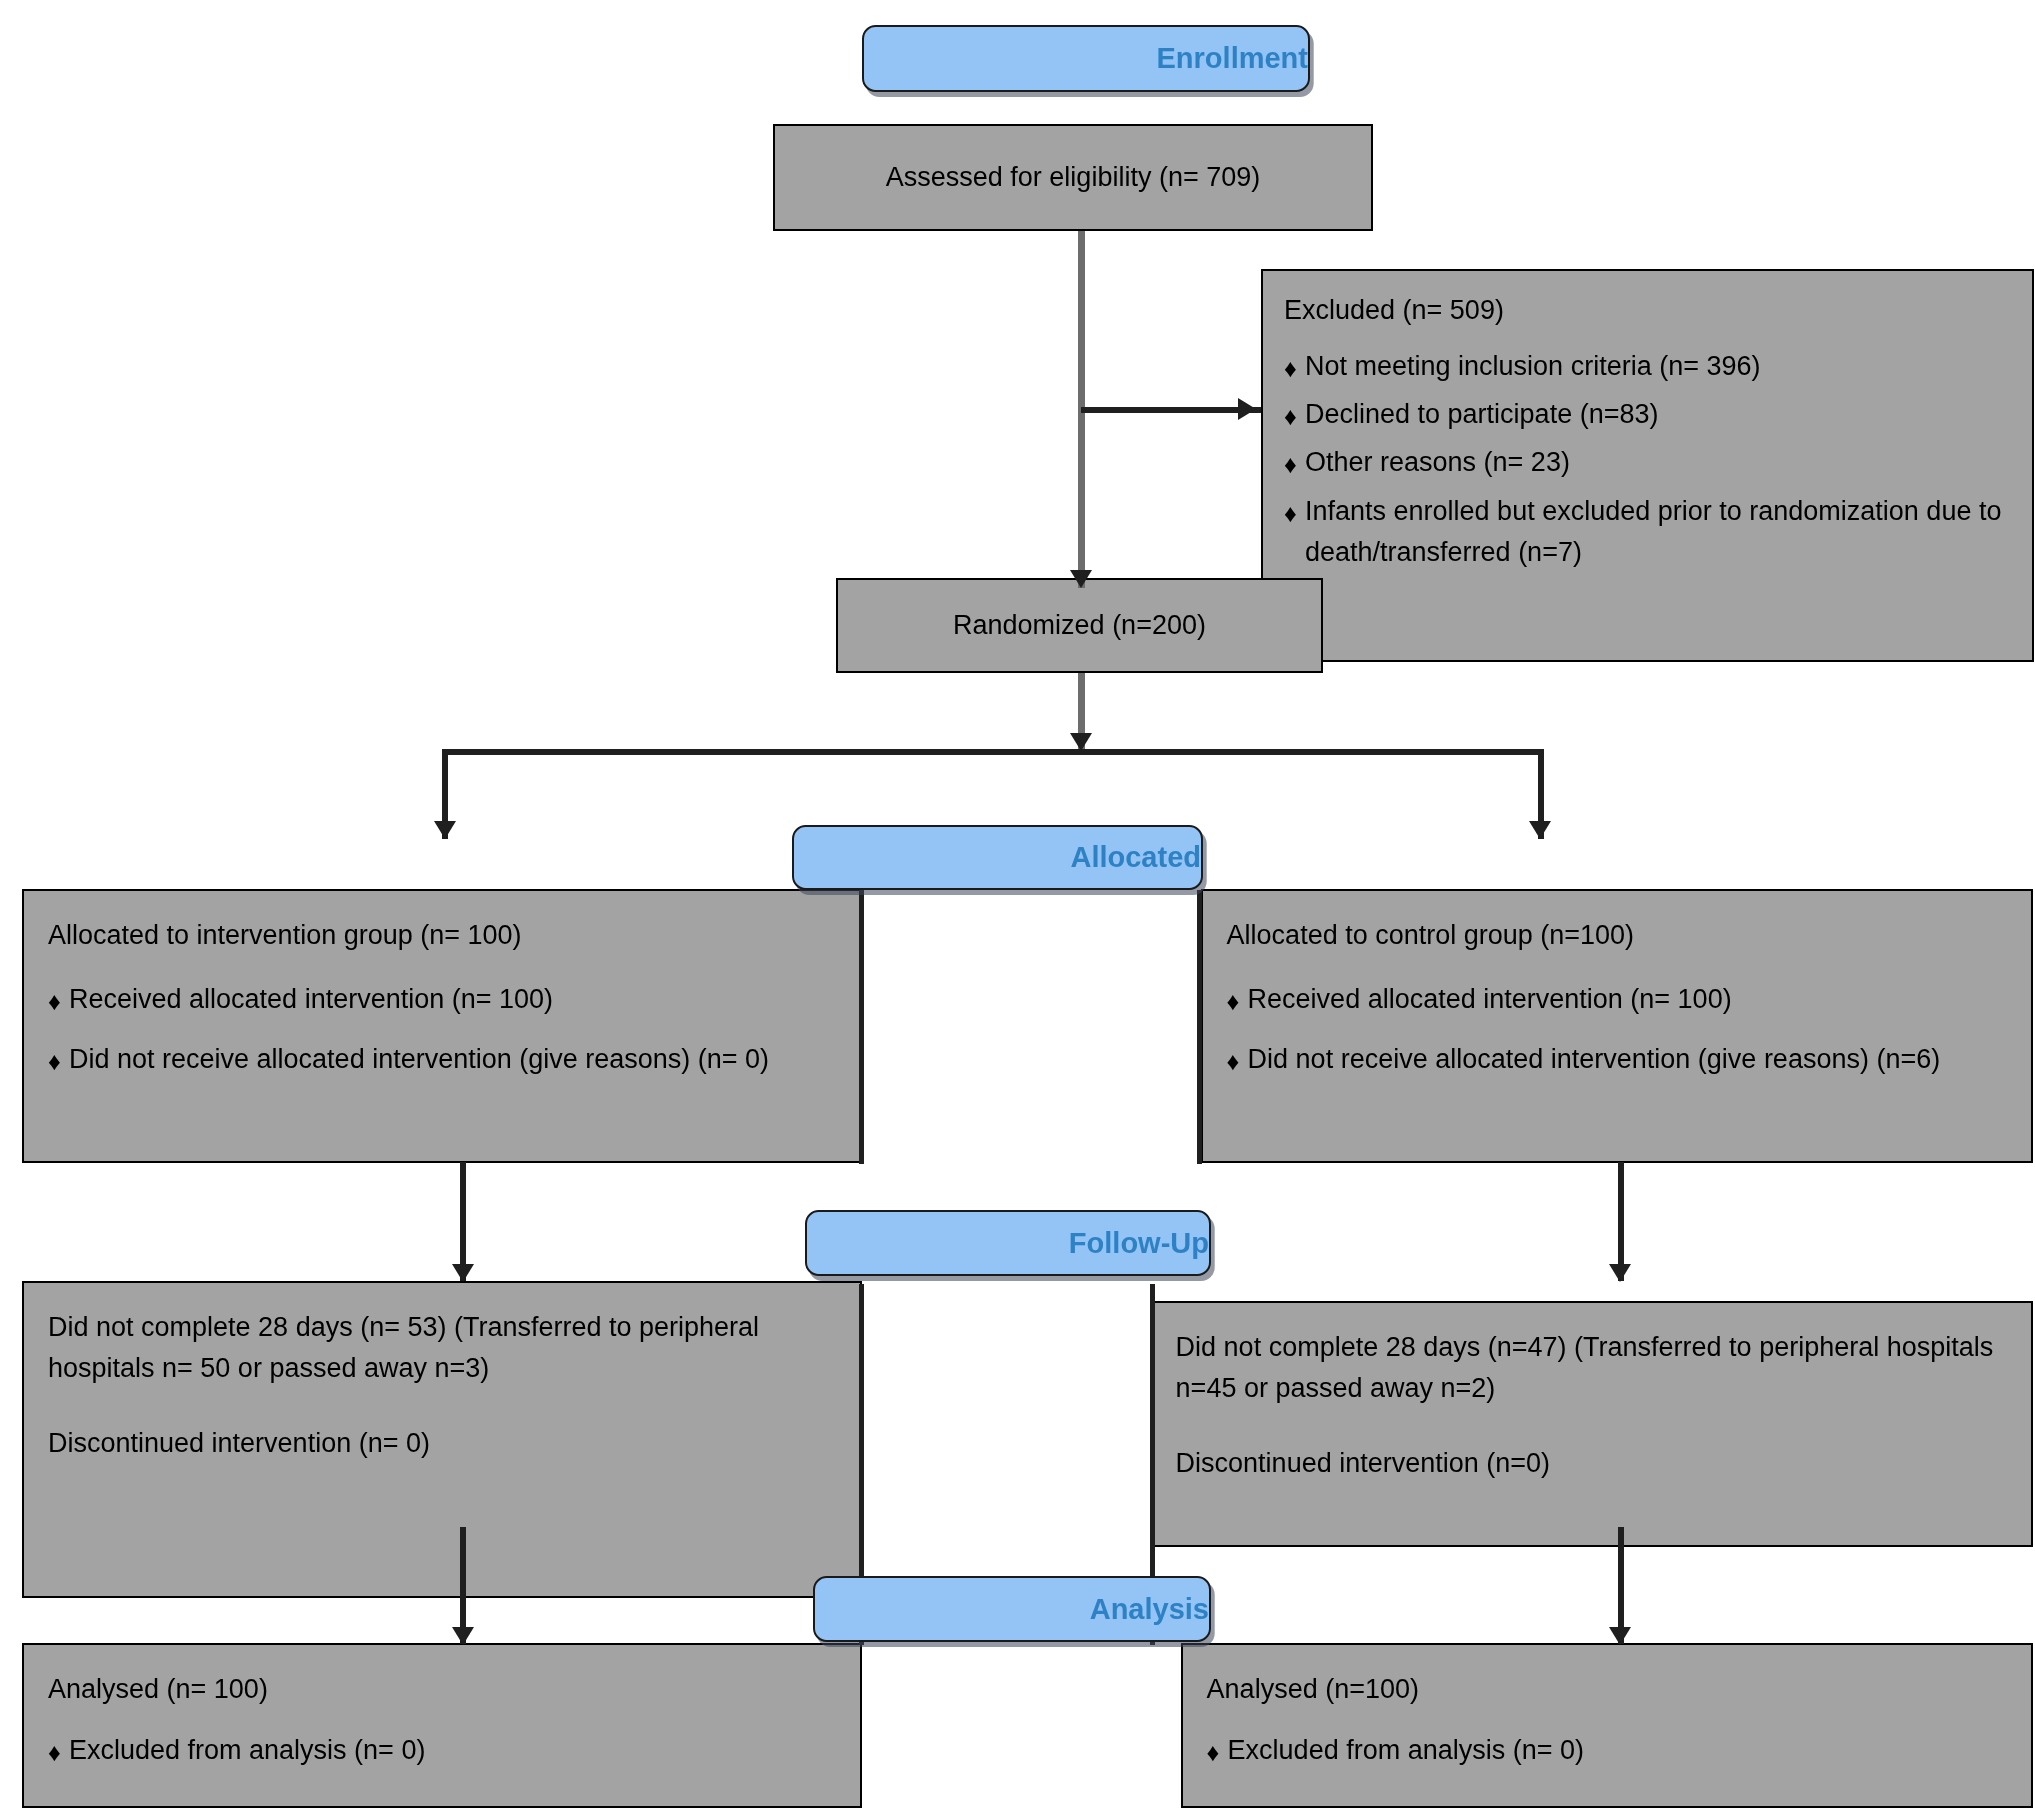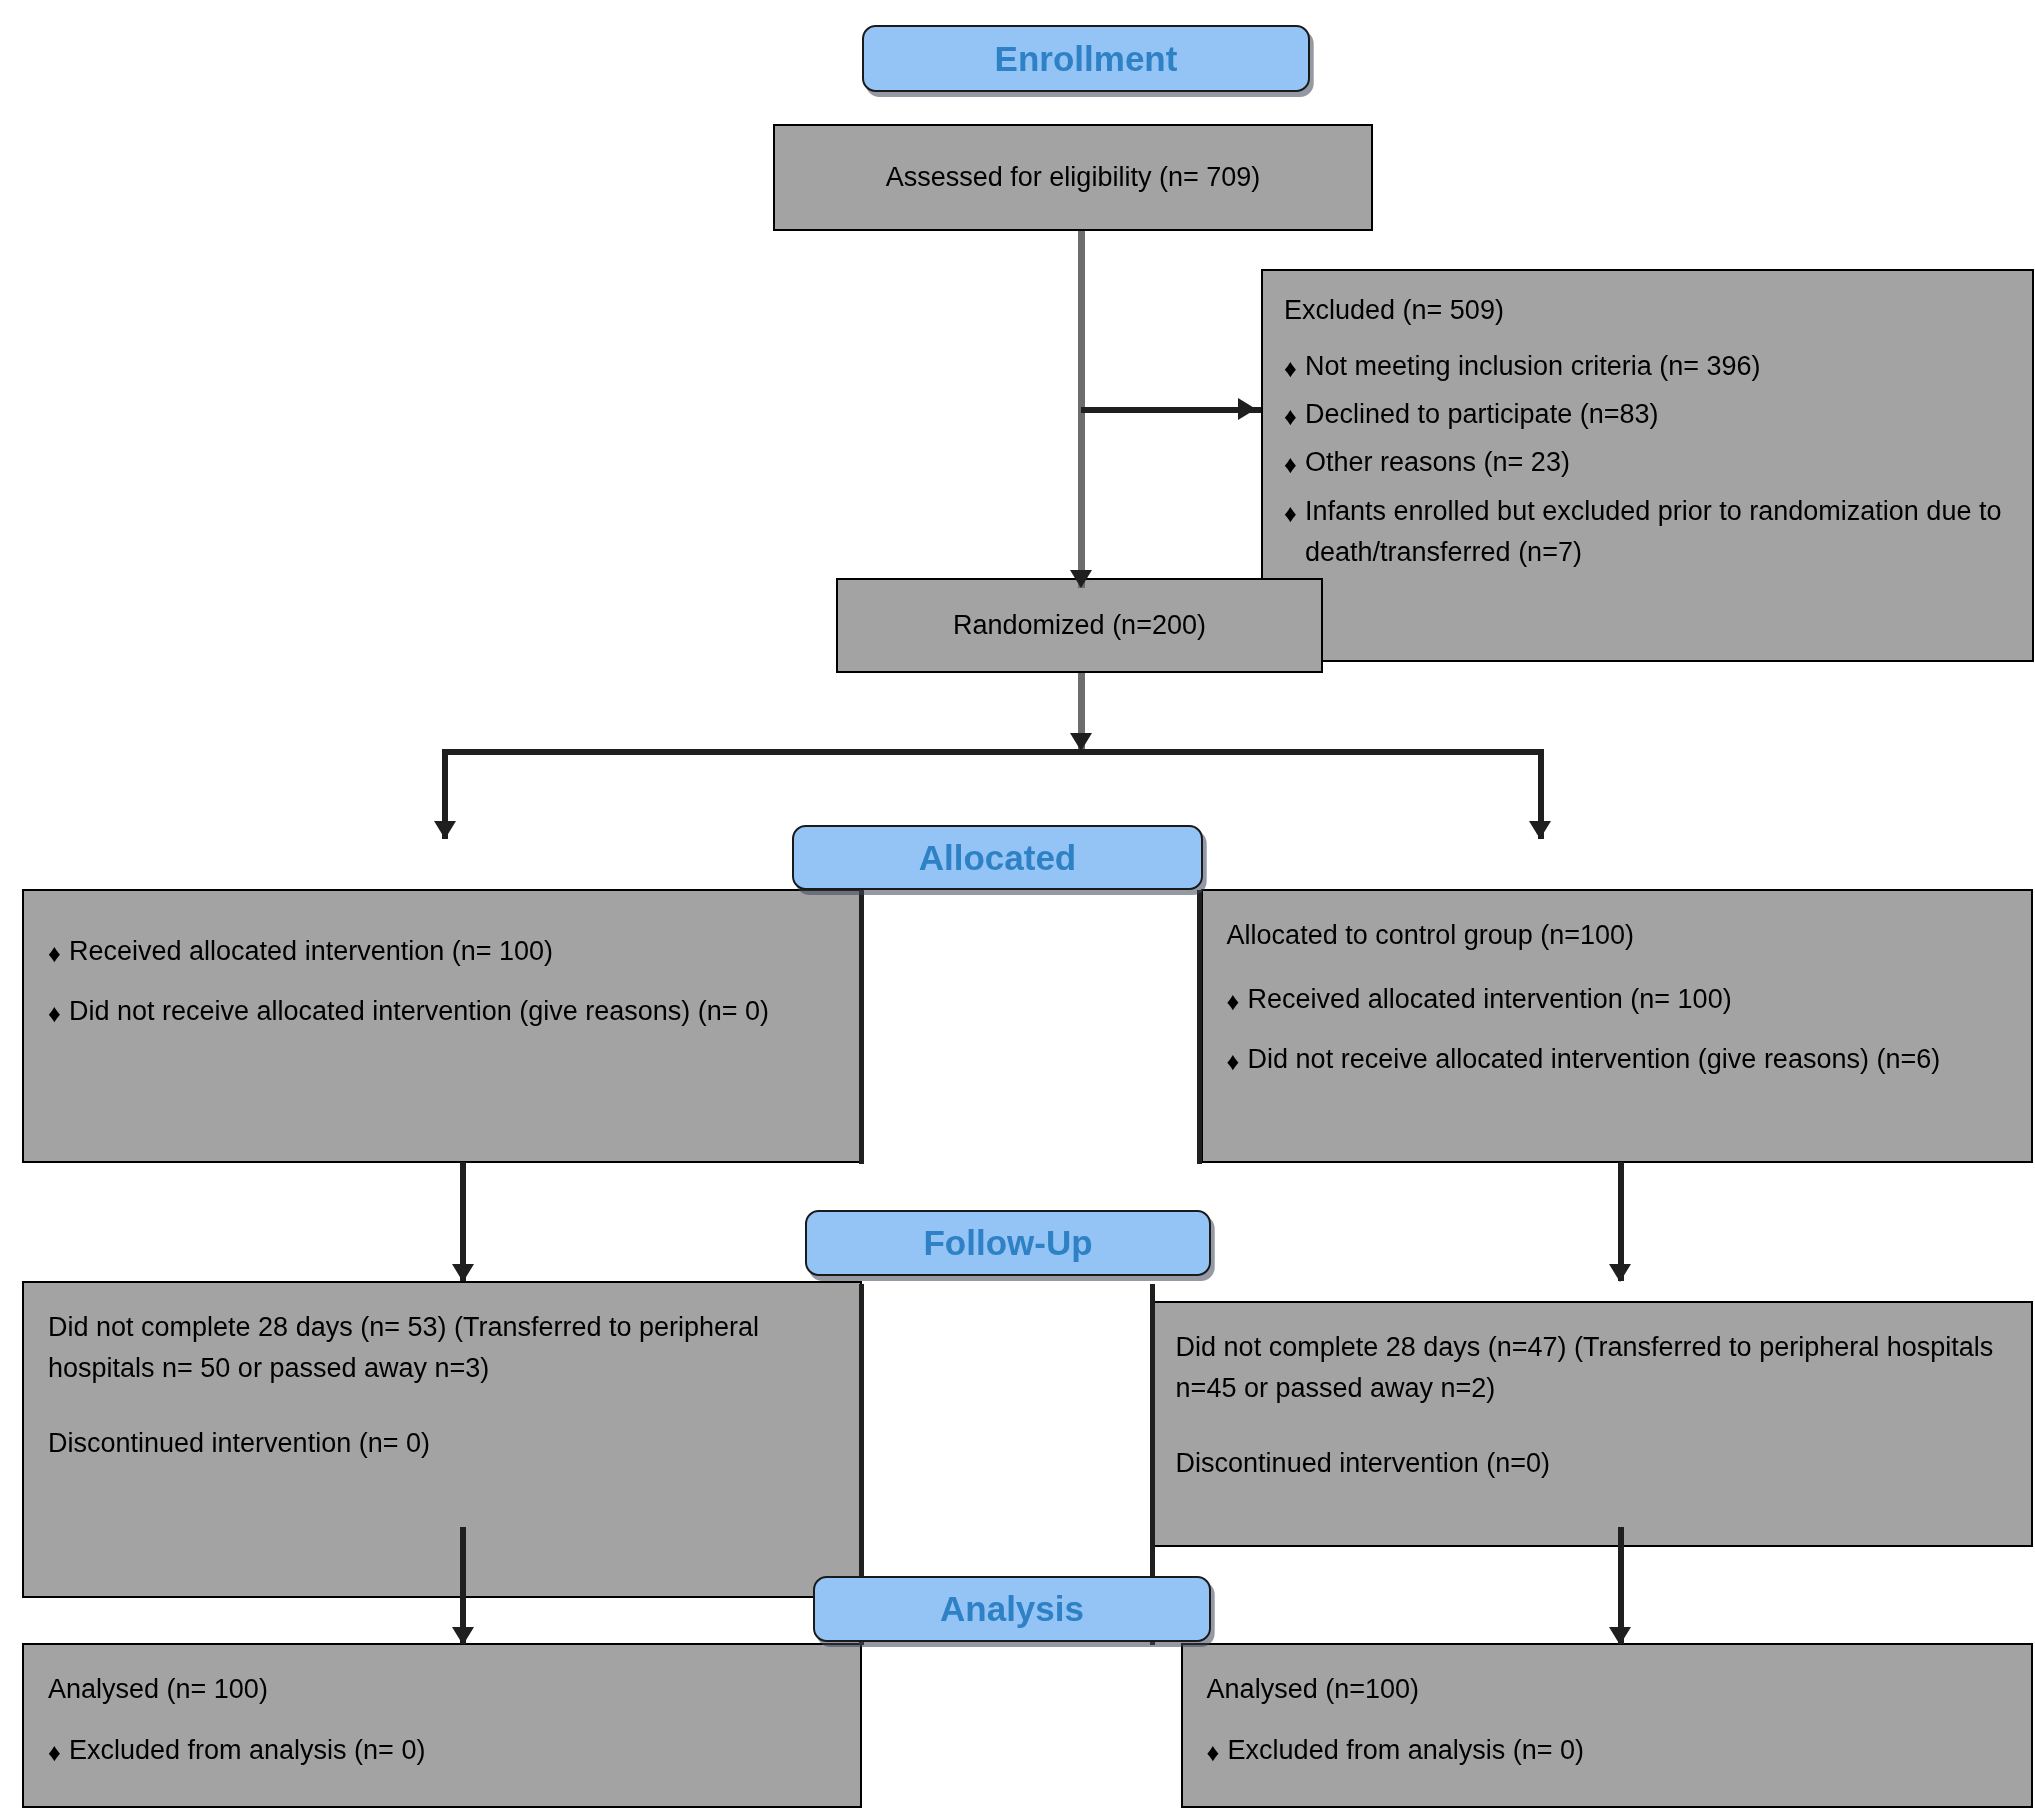--- a/index.html
+++ b/index.html
@@ -37,25 +37,25 @@
   }
 
   
   .stage {
     position: absolute;
     box-sizing: border-box;
     background: #93C4F5;
     border: 2.5px solid #1a1a1a;
     border-radius: 13.7px;
     color: #2E81C4;
-    font-size: 35px;
+    font-size: 29px;
     font-weight: bold;
     display: flex;
     align-items: center;
-    justify-content: center;
+    justify-content: flex-end;
     box-shadow: 3.7px 5px 0 rgba(60,70,90,0.55);
     z-index: 40;
   }
   .line { display: block; margin: 0 0 6.2px 0; }
   .bullet-row {
     display: flex;
     align-items: flex-start;
     margin: 0 0 6.2px 0;
   }
   .bullet-row .dot {
@@ -150,20 +150,21 @@
   <div class="arrow-down" style="left:434px; top:821px;"></div>
 
   <div class="vline" style="left:1538px; top:749px; width:5.6px; height:90px;"></div>
   <div class="arrow-down" style="left:1529px; top:821px;"></div>
 
   <div class="stage" style="left:792px; top:825px; width:411px; height:65px;">
     <span>Allocated</span>
   </div>
 
   <div class="box" style="left:22.4px; top:889px; width:840px; height:274px; padding:23.6px 23.6px;">
+    <div class="line">Allocated to intervention group (n= 100)</div>
     <div class="gap" style="height:16px"></div>
     <div class="bullet-row">
       <span class="dot">♦</span>
       <span class="btext">Received allocated intervention (n= 100)</span>
     </div>
     <div class="gap" style="height:12.4px"></div>
     <div class="bullet-row">
       <span class="dot">♦</span>
       <span class="btext">Did not receive allocated intervention (give reasons) (n= 0)</span>
     </div>

